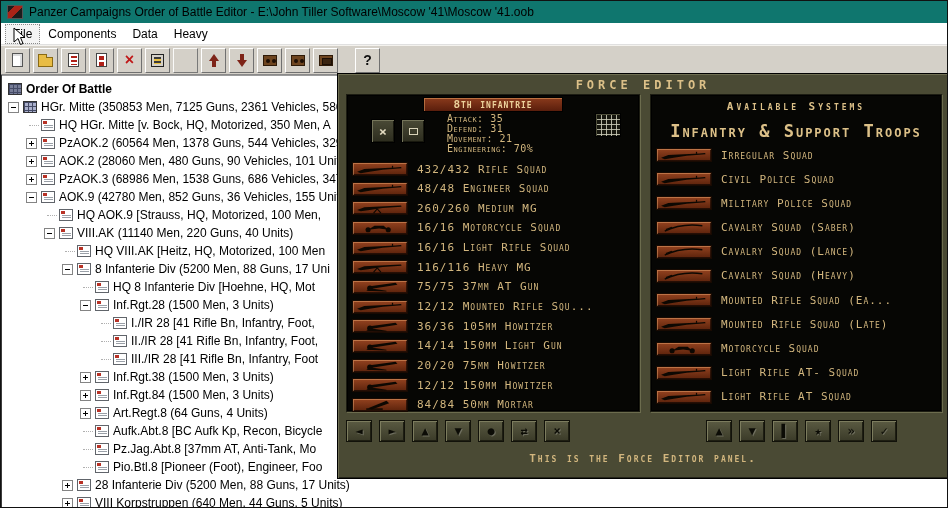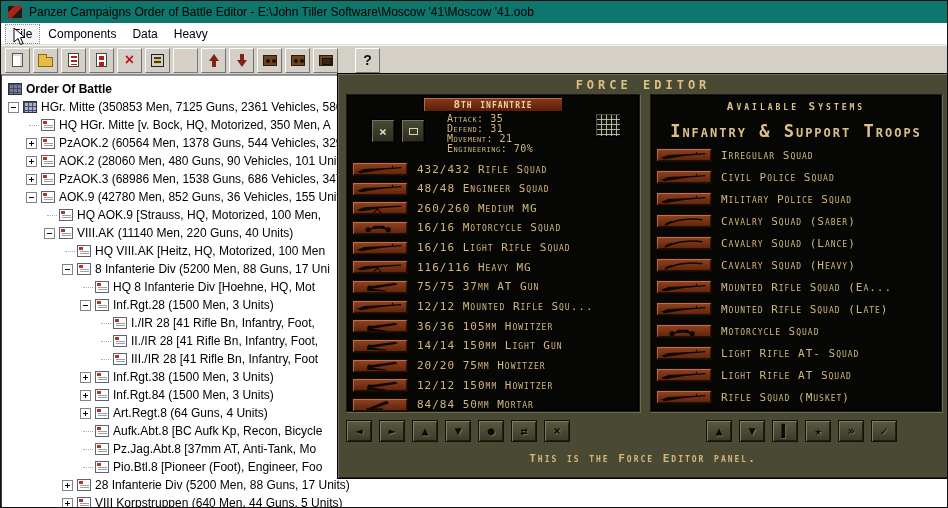--- a/index.html
+++ b/index.html
@@ -575,29 +575,20 @@
           </div>
           <div class="lrow">
             <span class="wbox">
               <svg viewBox="0 0 54 12">
                 <path fill="#0d0802" d="M2 8.5 L10 5.5 L44 3.8 L50 3.2 L50.5 4.6 L30 6.2 L14 8.8 L6 10 Z"></path>
                 <rect x="40" y="2" width="1.3" height="2.2" fill="#0d0802"></rect>
               </svg>
             </span>
             <span class="ltext">Light Rifle AT Squad</span>
           </div>
-          <div class="lrow">
-            <span class="wbox">
-              <svg viewBox="0 0 54 12">
-                <path fill="#0d0802" d="M2 8.5 L10 5.5 L44 3.8 L50 3.2 L50.5 4.6 L30 6.2 L14 8.8 L6 10 Z"></path>
-                <rect x="40" y="2" width="1.3" height="2.2" fill="#0d0802"></rect>
-              </svg>
-            </span>
-            <span class="ltext">Rifle Squad (Musket)</span>
-          </div>
         </div>
     </div>
 
     <div class="fe-btnrow left">
         <div class="ebtn">
           <span>◄</span>
         </div>
         <div class="ebtn">
           <span>►</span>
         </div>

